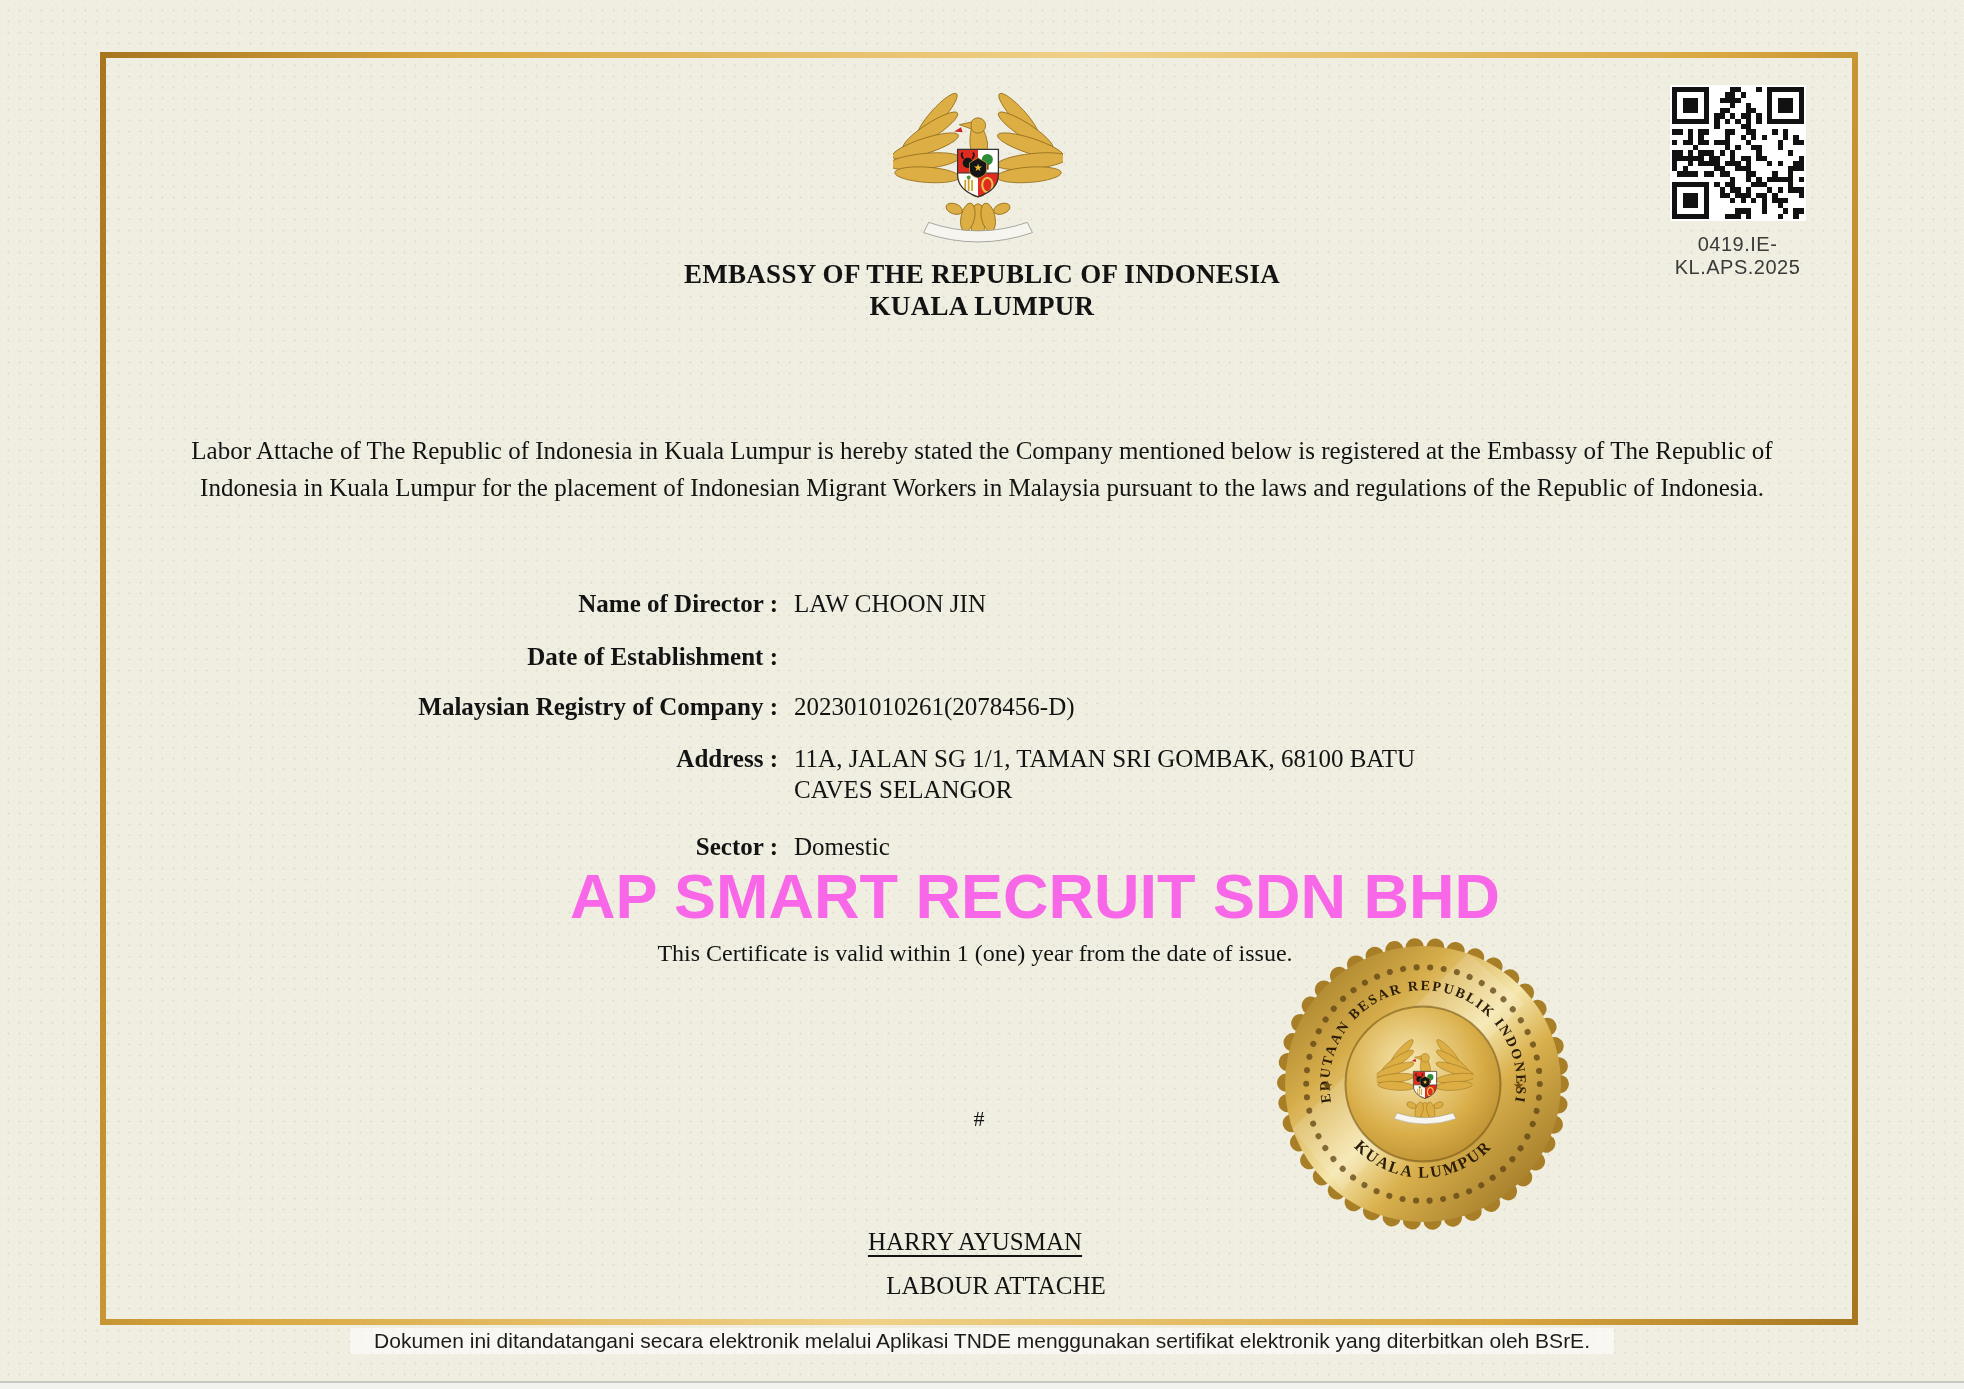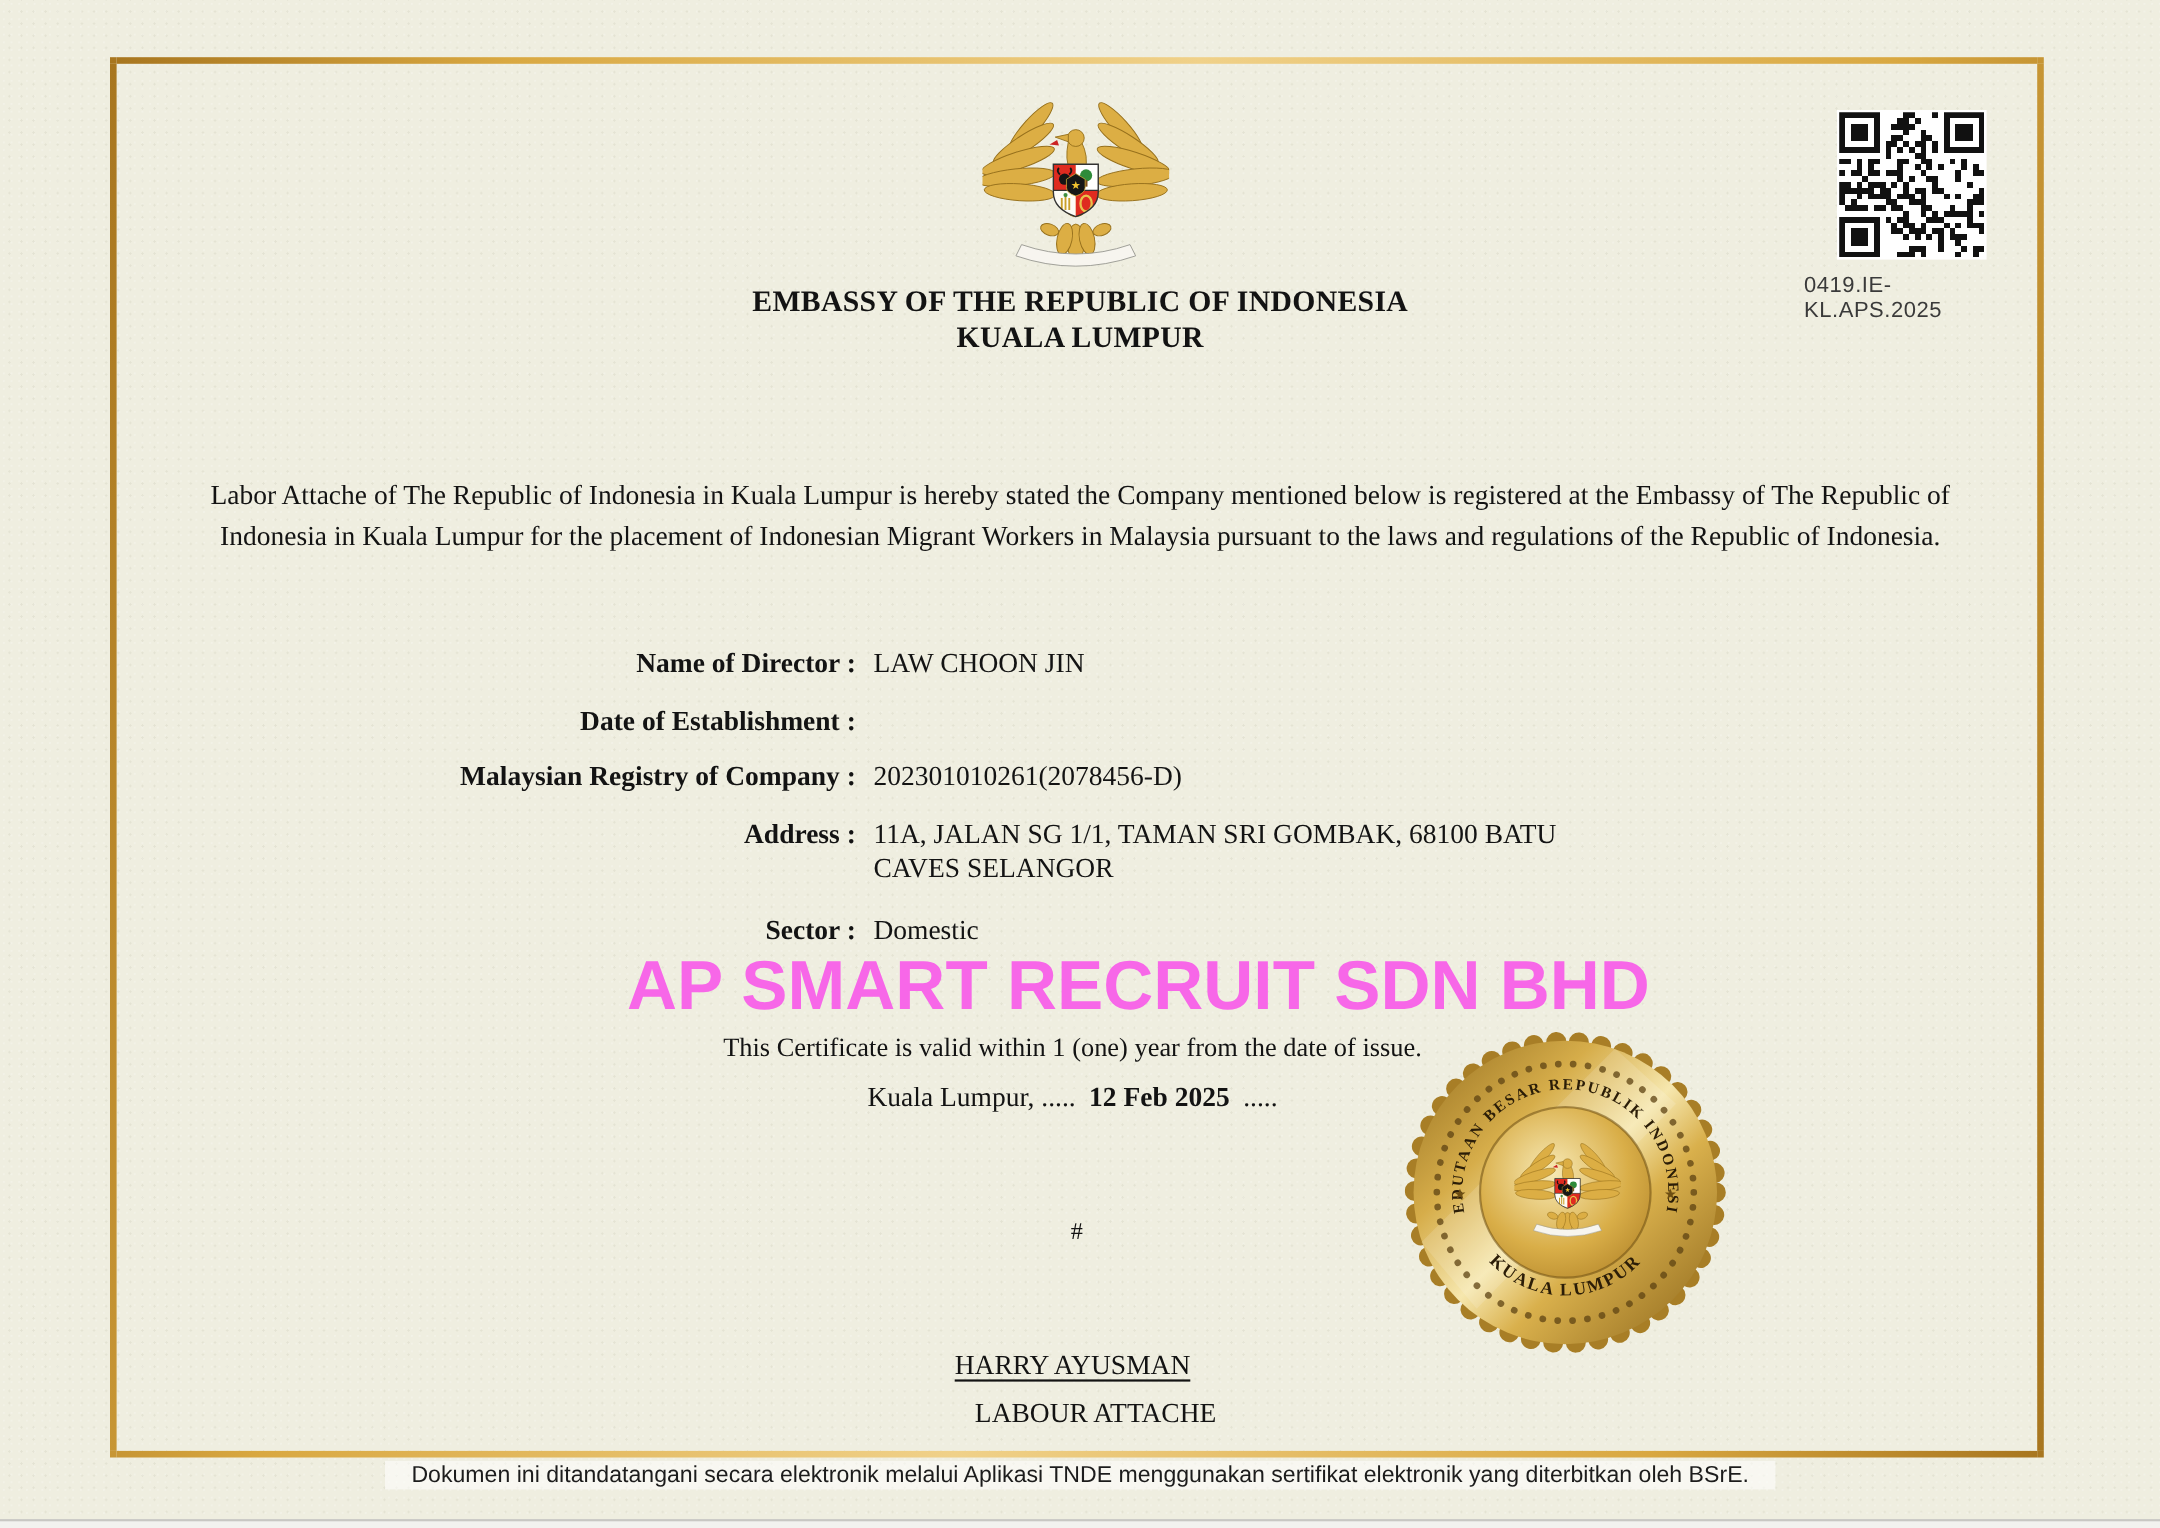--- a/index.html
+++ b/index.html
@@ -13,21 +13,21 @@
     background-position:0 0, 3px 5px;
     font-family:"Liberation Serif", serif;
     color:#131313;
   }
   .frame{
     position:absolute; left:100px; top:52px; width:1758px; height:1273px;
     box-sizing:border-box; border:6px solid #c9952f;
     border-image:linear-gradient(100deg,#a8761f 0%,#d9a841 18%,#f0d189 50%,#d9a841 82%,#a8761f 100%) 1;
   }
   .emblem{position:absolute; left:893px; top:82px; width:170px; height:172px;}
-  .qr-wrap{position:absolute; left:1640px; top:100px; width:195px; text-align:left;}
+  .qr-wrap{position:absolute; left:1640px; top:85px; width:195px; text-align:center;}
   .qr-box{width:136px; height:136px; margin:0 auto; background:#ffffff; padding:2px; box-sizing:border-box;}
   .qr-label{margin-top:12px; font-family:"Liberation Sans", sans-serif; font-size:20px; color:#3a3a3a; letter-spacing:.5px;}
   .embassy-lines{position:absolute; left:0; top:258px; width:1964px; text-align:center; font-weight:bold; font-size:27px; line-height:32px; letter-spacing:.3px;}
   .cert-title{position:absolute; left:0; top:334px; width:1964px; text-align:center; font-weight:bold; font-size:47px;}
   .intro{position:absolute; left:142px; top:432px; width:1680px; text-align:center; font-size:25px; line-height:37px;}
   .fields{position:absolute; left:160px; top:0; width:1700px;}
   .field-row{position:absolute; display:flex; align-items:flex-start; font-size:25px; line-height:31px;}
   .field-label{width:618px; text-align:right; font-weight:bold;}
   .field-value{width:640px; margin-left:16px; text-align:left;}
   .row-director{top:588px;} .row-establish{top:641px;} .row-registry{top:691px;}
@@ -356,25 +356,20 @@
     <div class="field-row row-sector">
       <div class="field-label">Sector :</div>
       <div class="field-value">Domestic</div>
     </div>
   </div>
 
   <div class="watermark">AP SMART RECRUIT SDN BHD</div>
 
   <div class="validity">This Certificate is valid within 1 (one) year from the date of issue.</div>
 
-  <div class="place-date">
-    <span>Kuala Lumpur, .....</span>
-    <span class="bold-date">12 Feb 2025</span>
-    <span>.....</span>
-  </div>
 
   <svg class="seal" viewBox="0 0 290 290">
     <circle cx="145" cy="145" r="136" fill="none" stroke="#a87e26" stroke-width="18" stroke-dasharray="0.1 20.3" stroke-linecap="round"></circle>
     <circle cx="145" cy="145" r="137" fill="url(#sealGold)"></circle>
     <path d="M15,190 L190,15 L245,65 L65,250 Z" fill="rgba(255,255,255,.14)"></path>
     <circle cx="145" cy="145" r="116" fill="none" stroke="#5d4313" stroke-width="6" stroke-dasharray="0.1 13.4" stroke-linecap="round" opacity=".75"></circle>
     <circle cx="145" cy="145" r="77" fill="url(#sealCenter)" stroke="rgba(110,78,18,.55)" stroke-width="2"></circle>
     <defs>
       <path id="sealArcTop" d="M55.2,169.1 A93,93 0 1 1 234.8,169.1" fill="none"></path>
       <path id="sealArcBottom" d="M57.6,176.8 A93,93 0 0 0 232.4,176.8" fill="none"></path>

